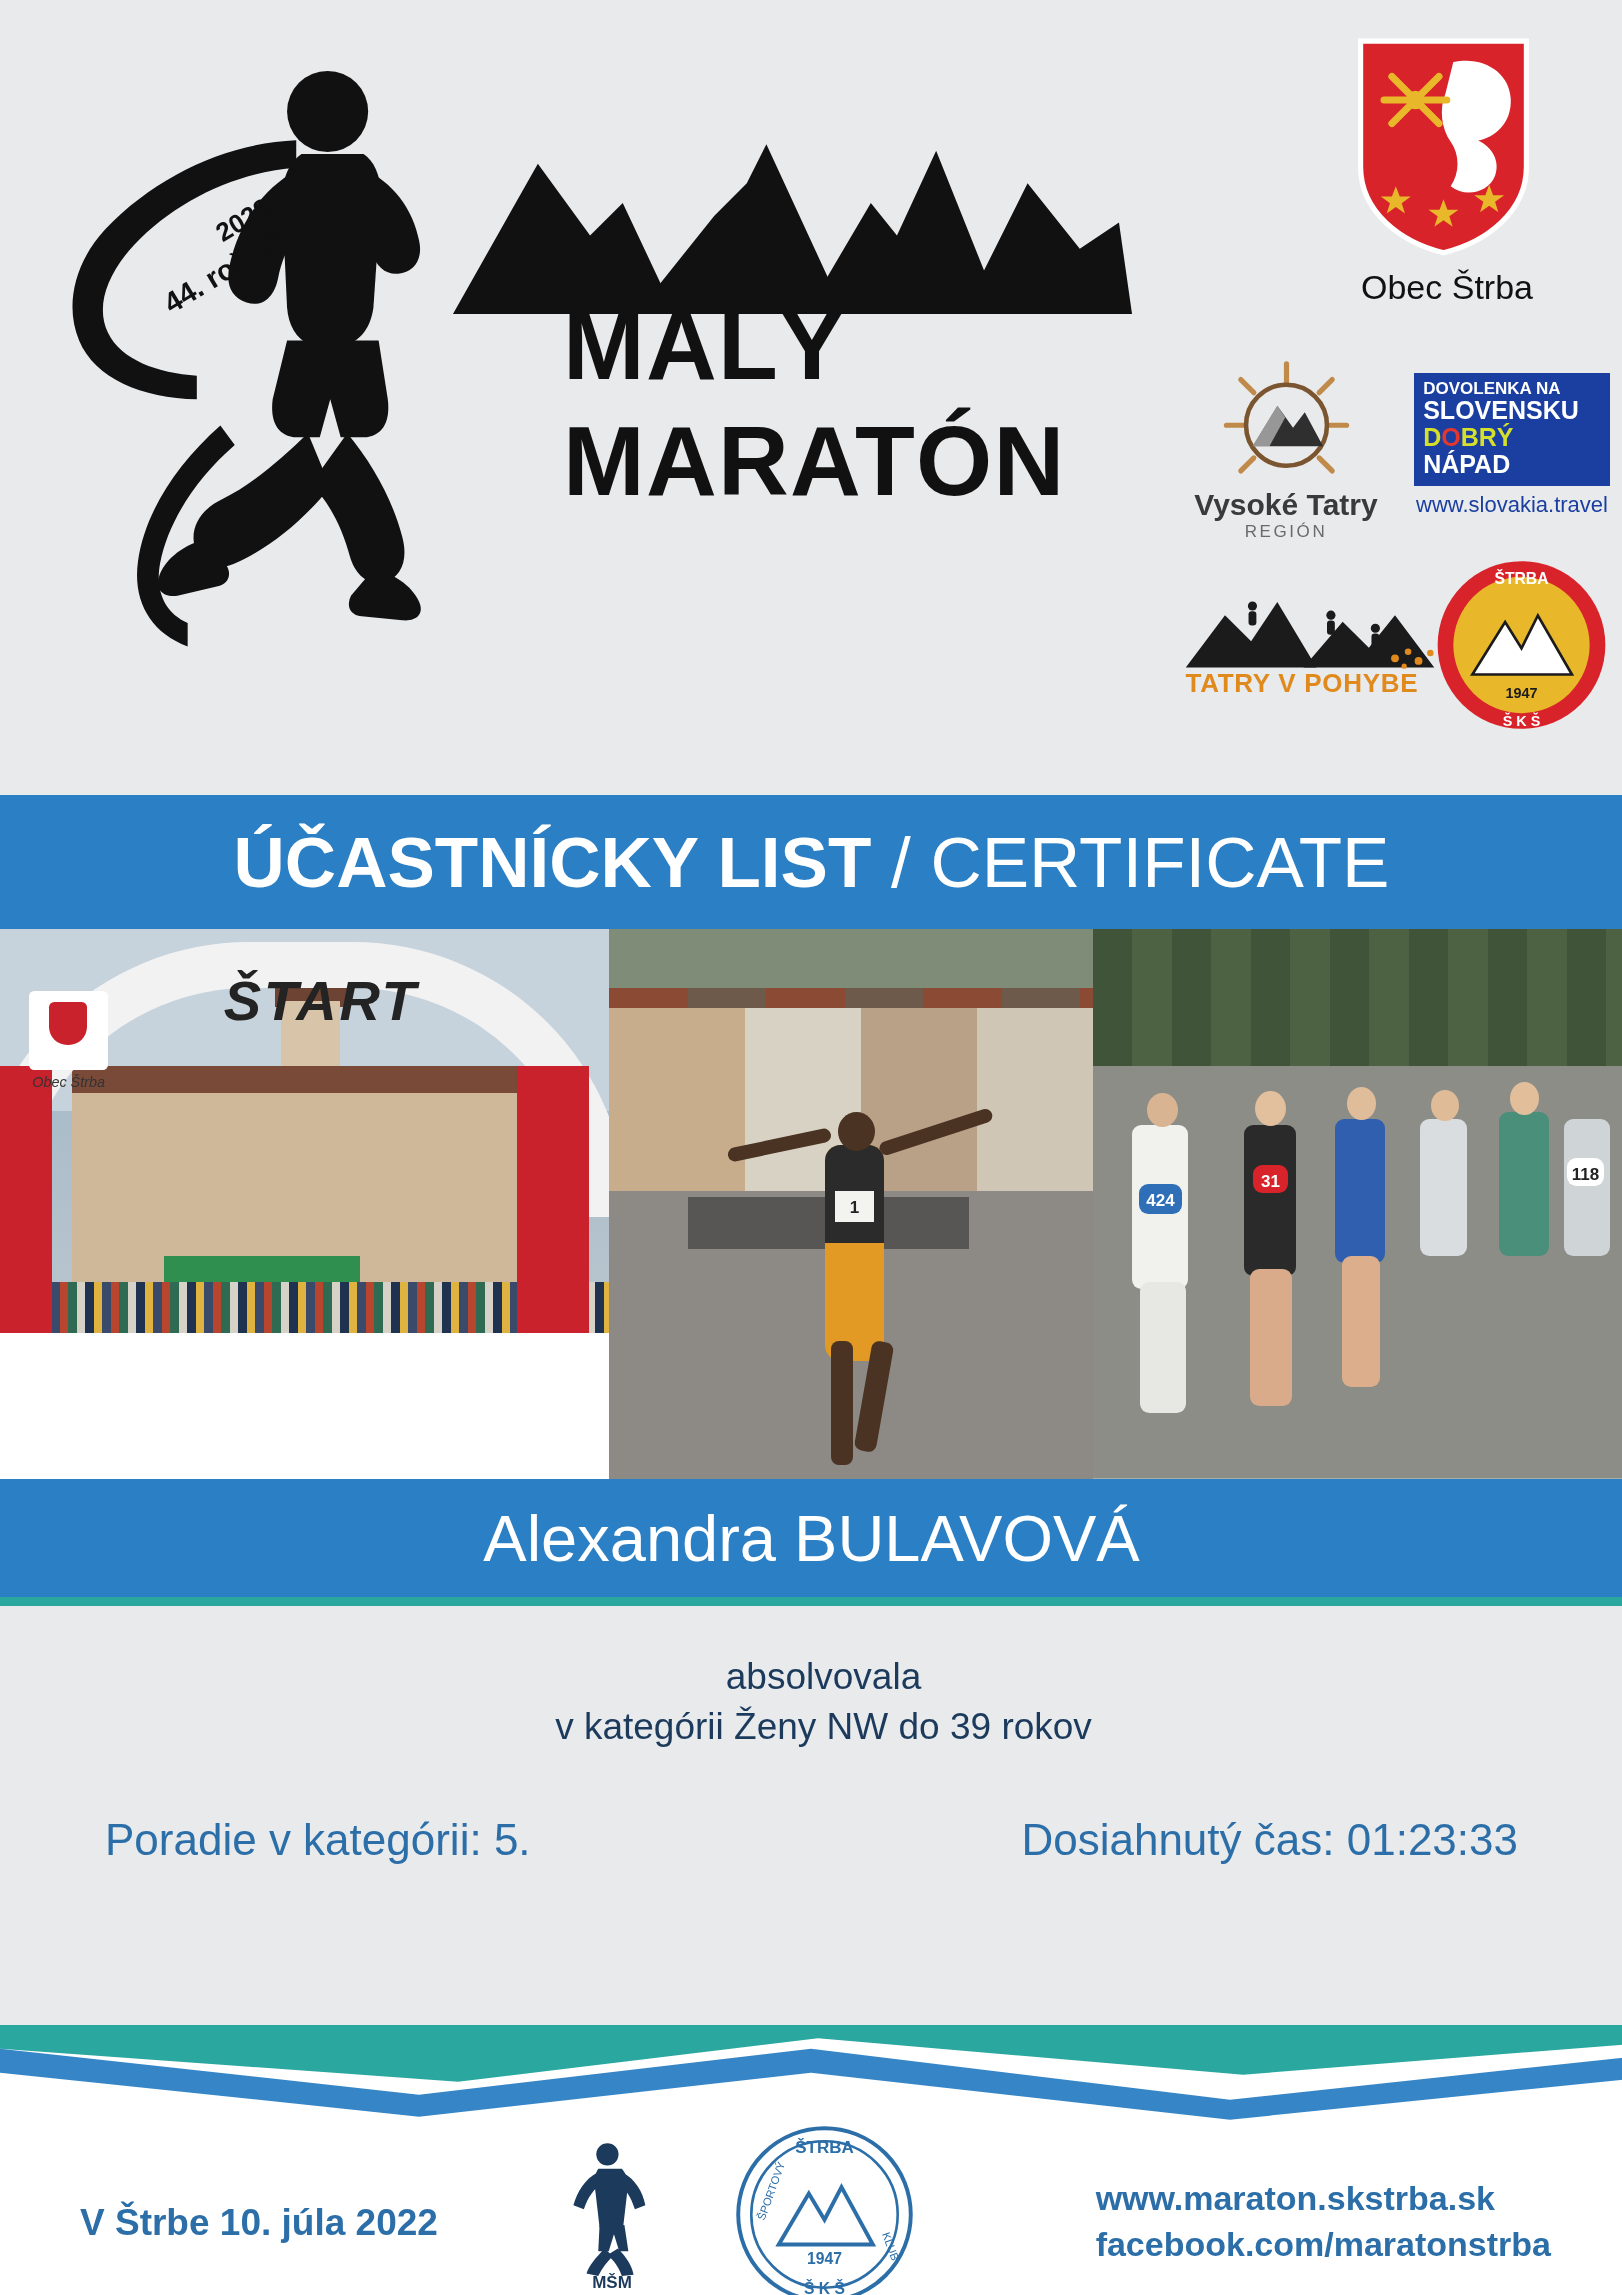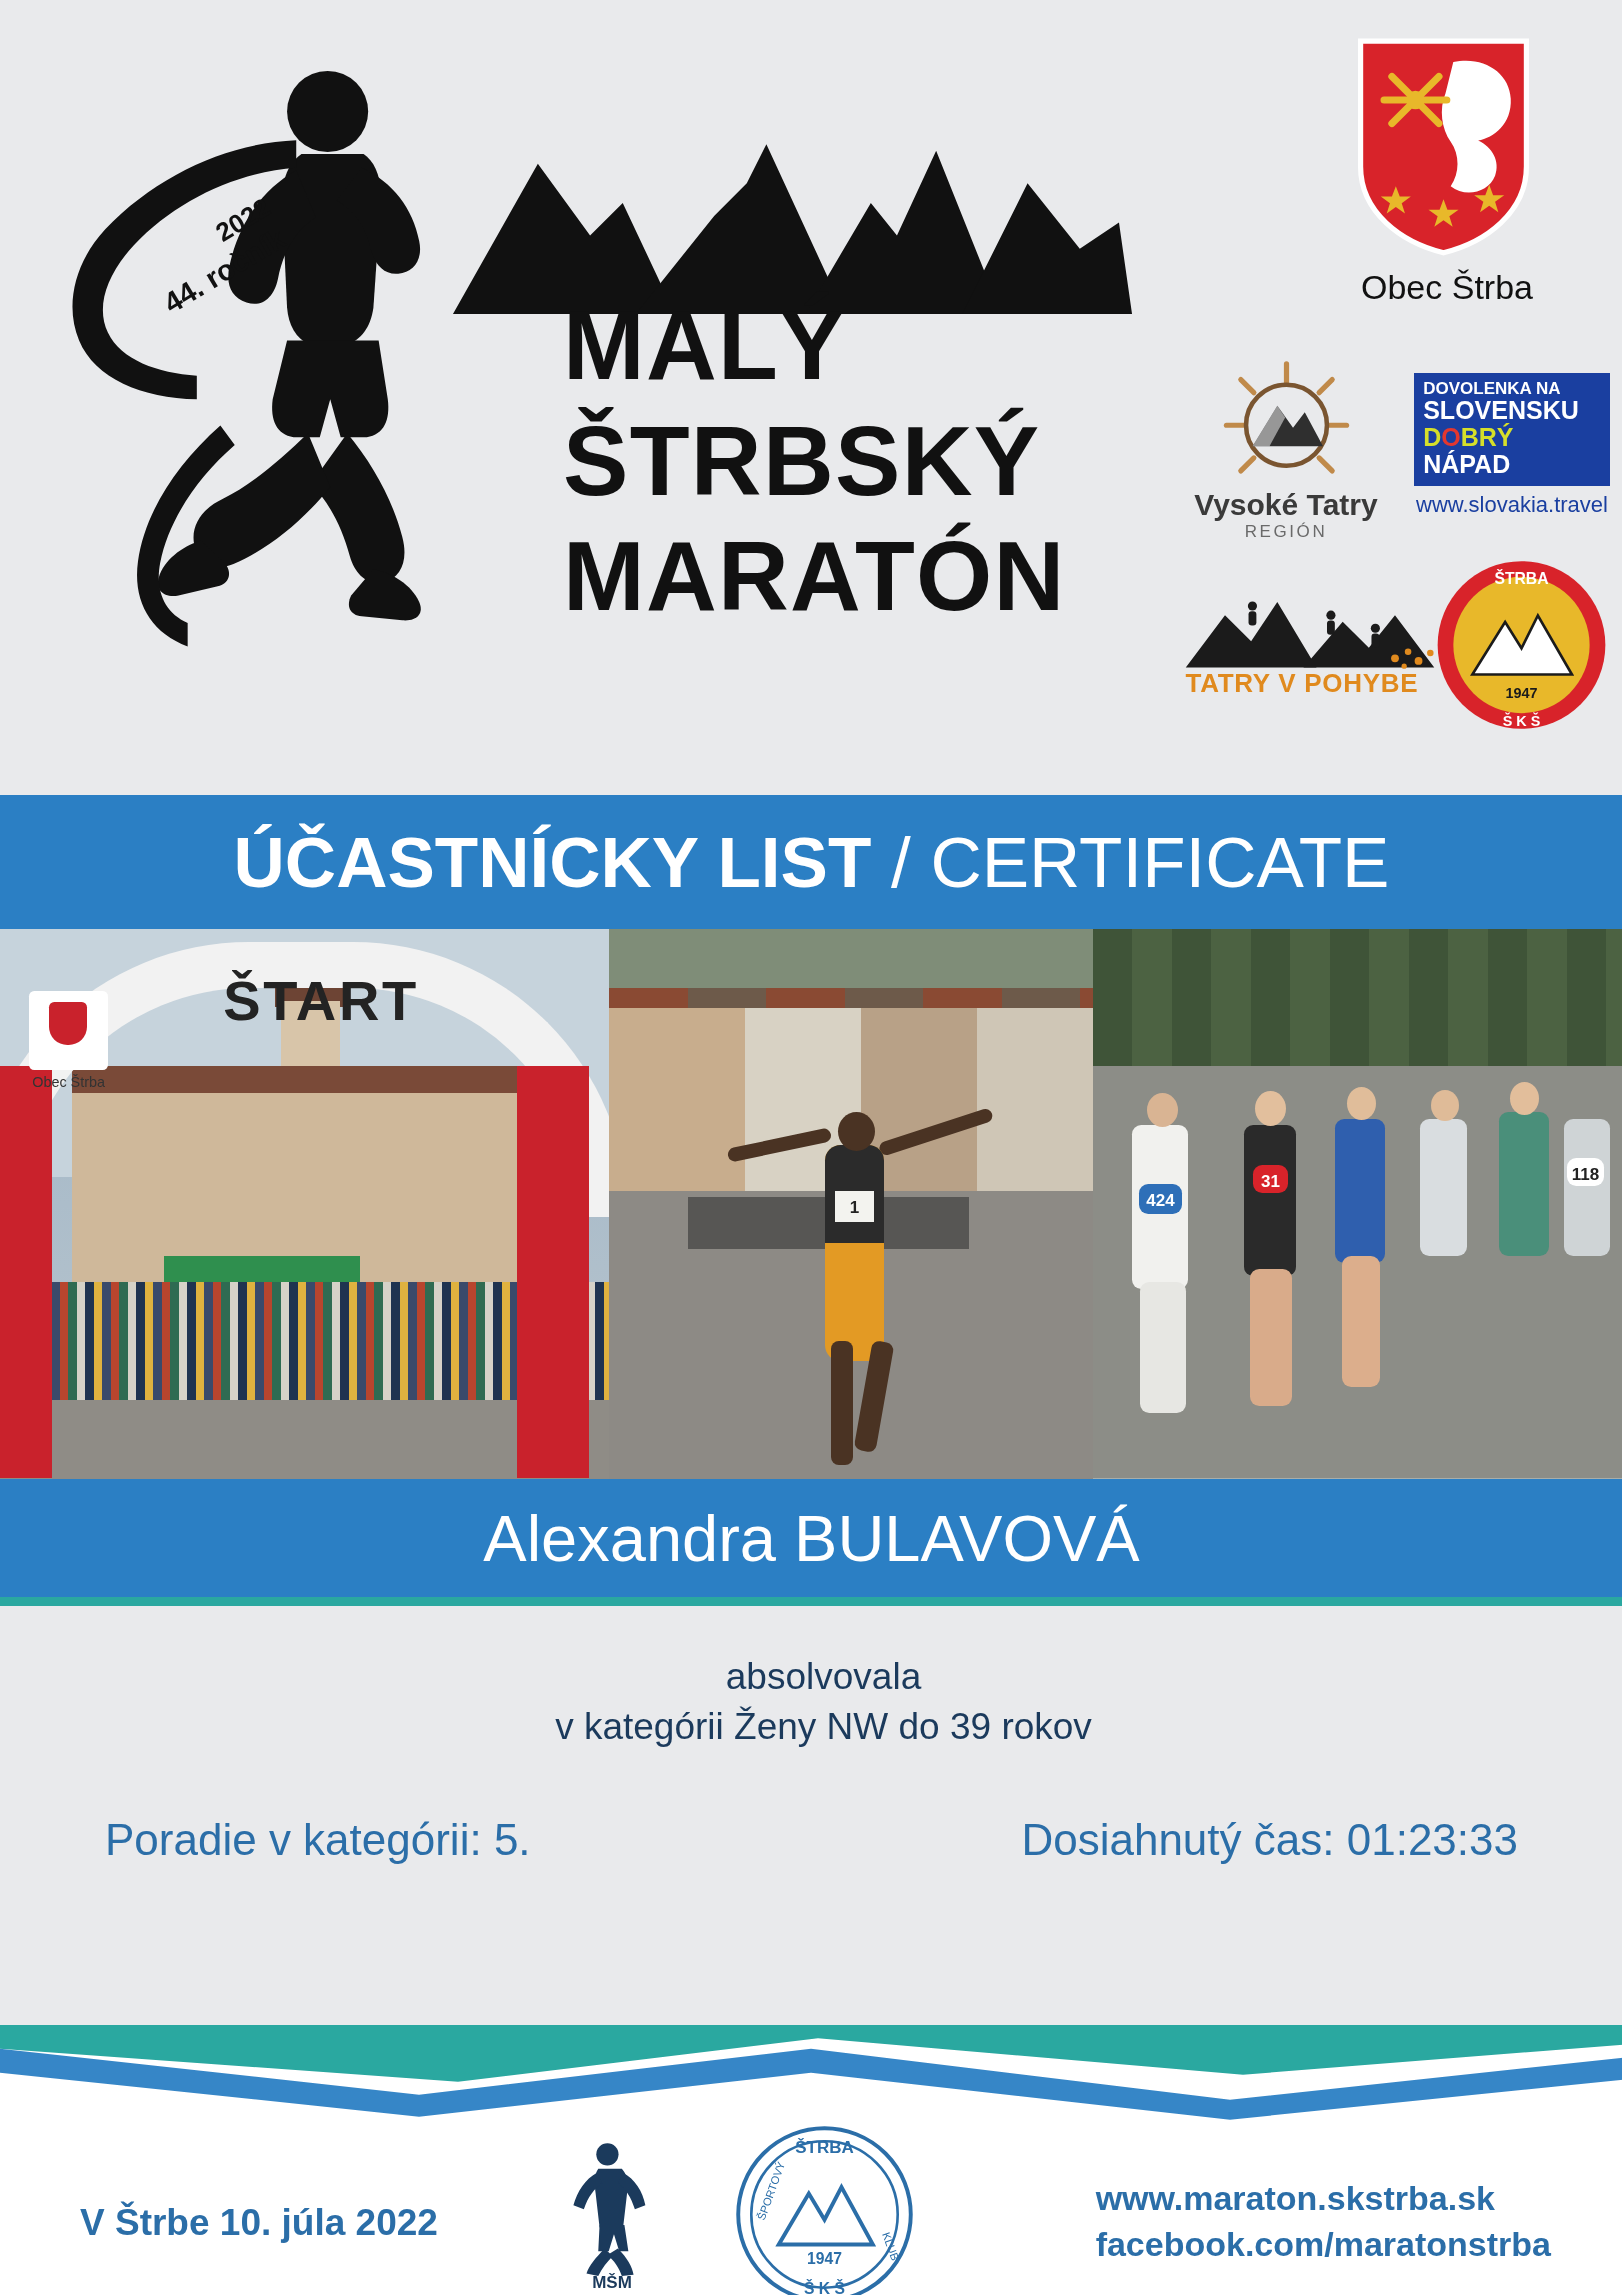--- a/index.html
+++ b/index.html
@@ -183,21 +183,21 @@
   .band-certificate .bold { font-weight: bold; }
 
   
   .photos {
     position: relative;
     width: 1623px;
     height: 550px;
     display: flex;
   }
   .photo { position: relative; overflow: hidden; }
-  .p1 { width: 609px; height: 550px; background: linear-gradient(#9fb4c6, #b9c6ce); }
+  .p1 { width: 609px; height: 404px; background: linear-gradient(#9fb4c6, #b9c6ce); font-style: italic; }
   .p2 { width: 484px; height: 550px; background: linear-gradient(#8fa08b, #b5b5ad); }
   .p3 { width: 530px; height: 550px; background: linear-gradient(#8f9a92, #a8aeaa); }
 
   
   .p1 .sky { position: absolute; inset: 0 0 55% 0; background: #c6d3dc; }
   .p1 .bldg {
     position: absolute; left: 72px; top: 164px; width: 497px; height: 203px;
     background: #cfb89a;
   }
   .p1 .roof {
@@ -478,21 +478,20 @@
       <g fill="#111">
         <path d="M20 320 L150 90 L230 200 L280 150 L360 320 Z"></path>
         <path d="M300 320 L420 170 L470 120 L500 60 L620 320 Z"></path>
         <path d="M560 320 L660 150 L700 200 L760 70 L860 320 Z"></path>
         <path d="M800 320 L900 120 L980 220 L1040 180 L1060 320 Z"></path>
       </g>
     </svg>
 
     <div class="title-stack">
       <div>MALÝ</div>
-      <div>ŠTRBSKÝ</div>
       <div>MARATÓN</div>
     </div>
 
     <div class="badge-44">
       <div class="yr">2022</div>
       <div class="rn">44. ročník</div>
     </div>
   </div>
 
   <div class="sponsors">

